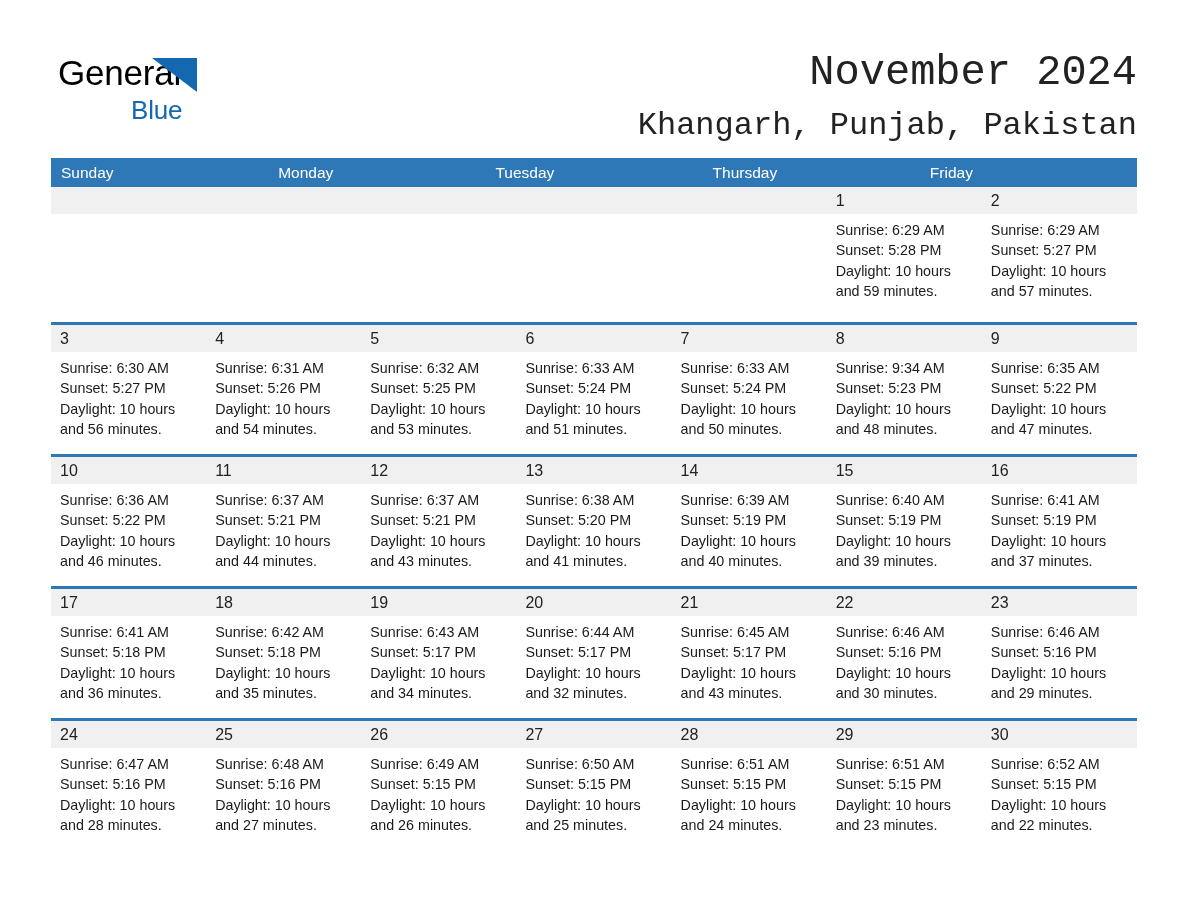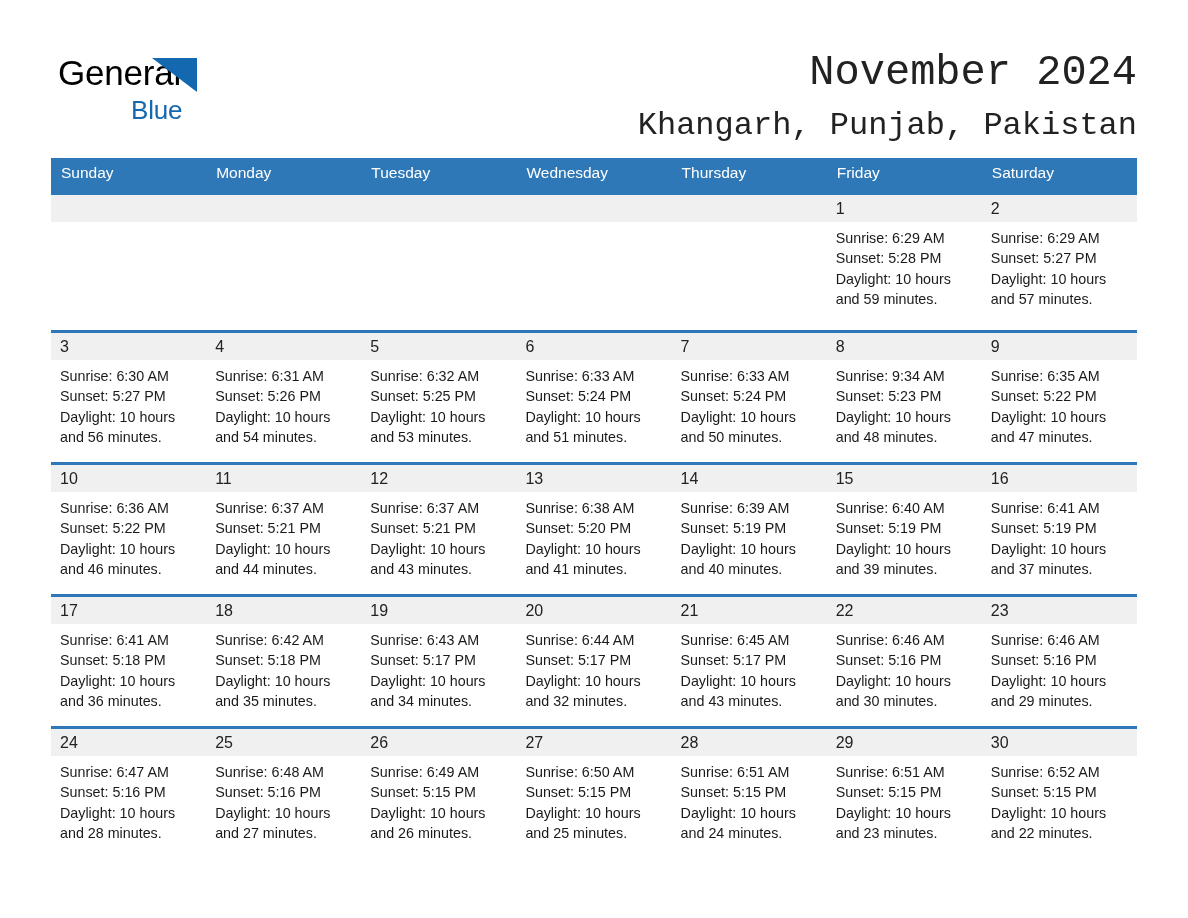--- a/index.html
+++ b/index.html
@@ -87,21 +87,21 @@
   
   .calendar {
     position: absolute;
     left: 51px;
     top: 158px;
     width: 1086px;
   }
   .weekday-row {
     display: flex;
     background: #2f78b8;
-    height: 37px;
+    height: 29px;
   }
   .weekday {
     flex: 1 1 0;
     color: #ffffff;
     font-size: 15.5px;
     line-height: 29px;
     padding-left: 10px;
     box-sizing: border-box;
     white-space: nowrap;
     overflow: hidden;
@@ -161,24 +161,22 @@
     <div class="month-title">November 2024</div>
     <div class="location">Khangarh, Punjab, Pakistan</div>
   </div>
 </div>
 
 <div class="calendar">
   <div class="weekday-row">
     <div class="weekday">Sunday</div>
     <div class="weekday">Monday</div>
     <div class="weekday">Tuesday</div>
-    <div class="weekday">Wednesday</div>
     <div class="weekday">Thursday</div>
     <div class="weekday">Friday</div>
-    <div class="weekday">Saturday</div>
   </div>
   <div id="weeks-container">
       <div class="week-row">
         <div class="day-cell empty">
           <div class="day-num-strip"><span class="day-num"></span></div>
         </div>
         <div class="day-cell empty">
           <div class="day-num-strip"><span class="day-num"></span></div>
         </div>
         <div class="day-cell empty">

